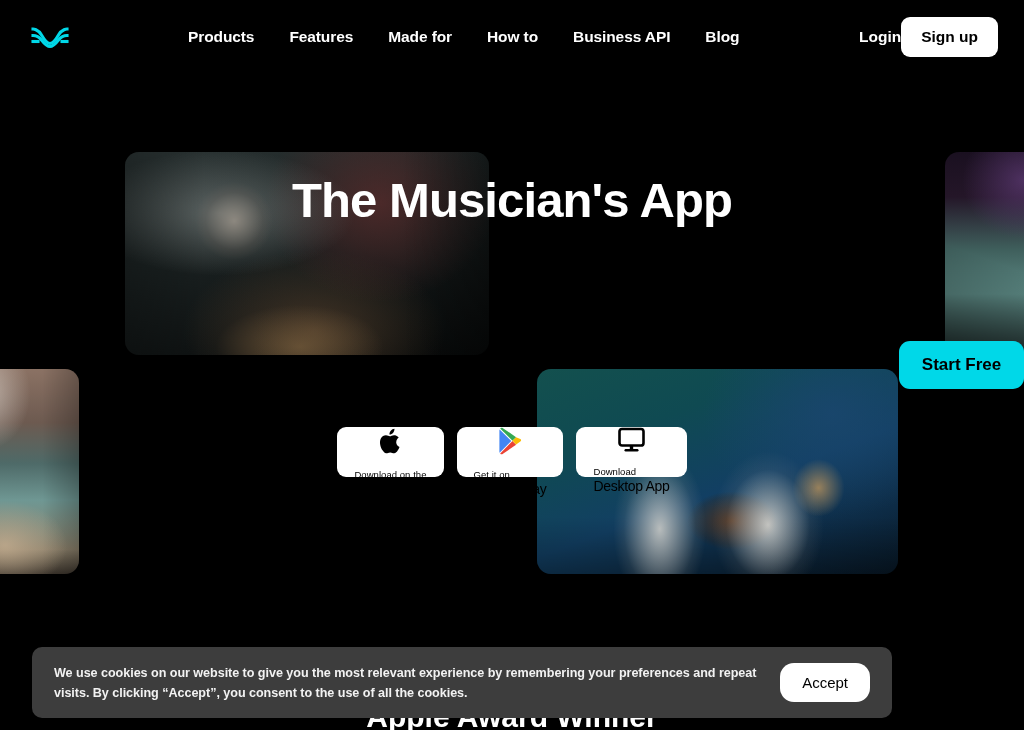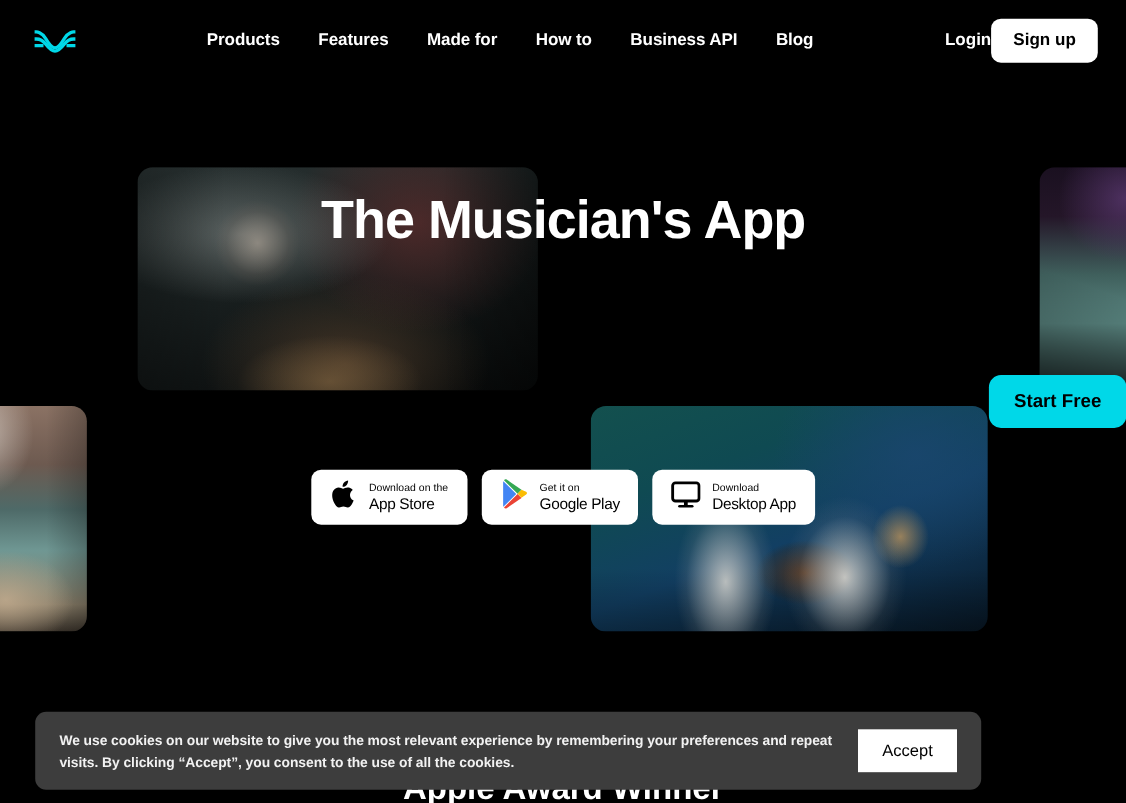--- a/index.html
+++ b/index.html
@@ -253,20 +253,21 @@
     align-items: center;
     gap: 10px;
     background: #ffffff;
     border: none;
     border-radius: 9px;
     height: 50px;
     padding: 0 17px;
     cursor: pointer;
     text-decoration: none;
     font-family: "Liberation Sans", sans-serif;
+    flex-direction: column;
   }
 
   .store-icon { flex: 0 0 auto; display: block; }
 
   .store-text { display: flex; flex-direction: column; line-height: 1; }
   .store-small {
     color: #000000;
     font-size: 9.5px;
     font-weight: 500;
     letter-spacing: 0.05px;
@@ -314,21 +315,21 @@
     font-weight: 700;
     line-height: 20px;
     letter-spacing: -0.05px;
     max-width: 845px;
   }
 
   .accept-btn {
     background: #ffffff;
     color: #000000;
     border: none;
-    border-radius: 0;
+    border-radius: 14px;
     font-size: 15px;
     font-weight: 400;
     padding: 11px 22px;
     cursor: pointer;
     font-family: "Liberation Sans", sans-serif;
     white-space: nowrap;
   }
 </style>
 </head>
 <body>

